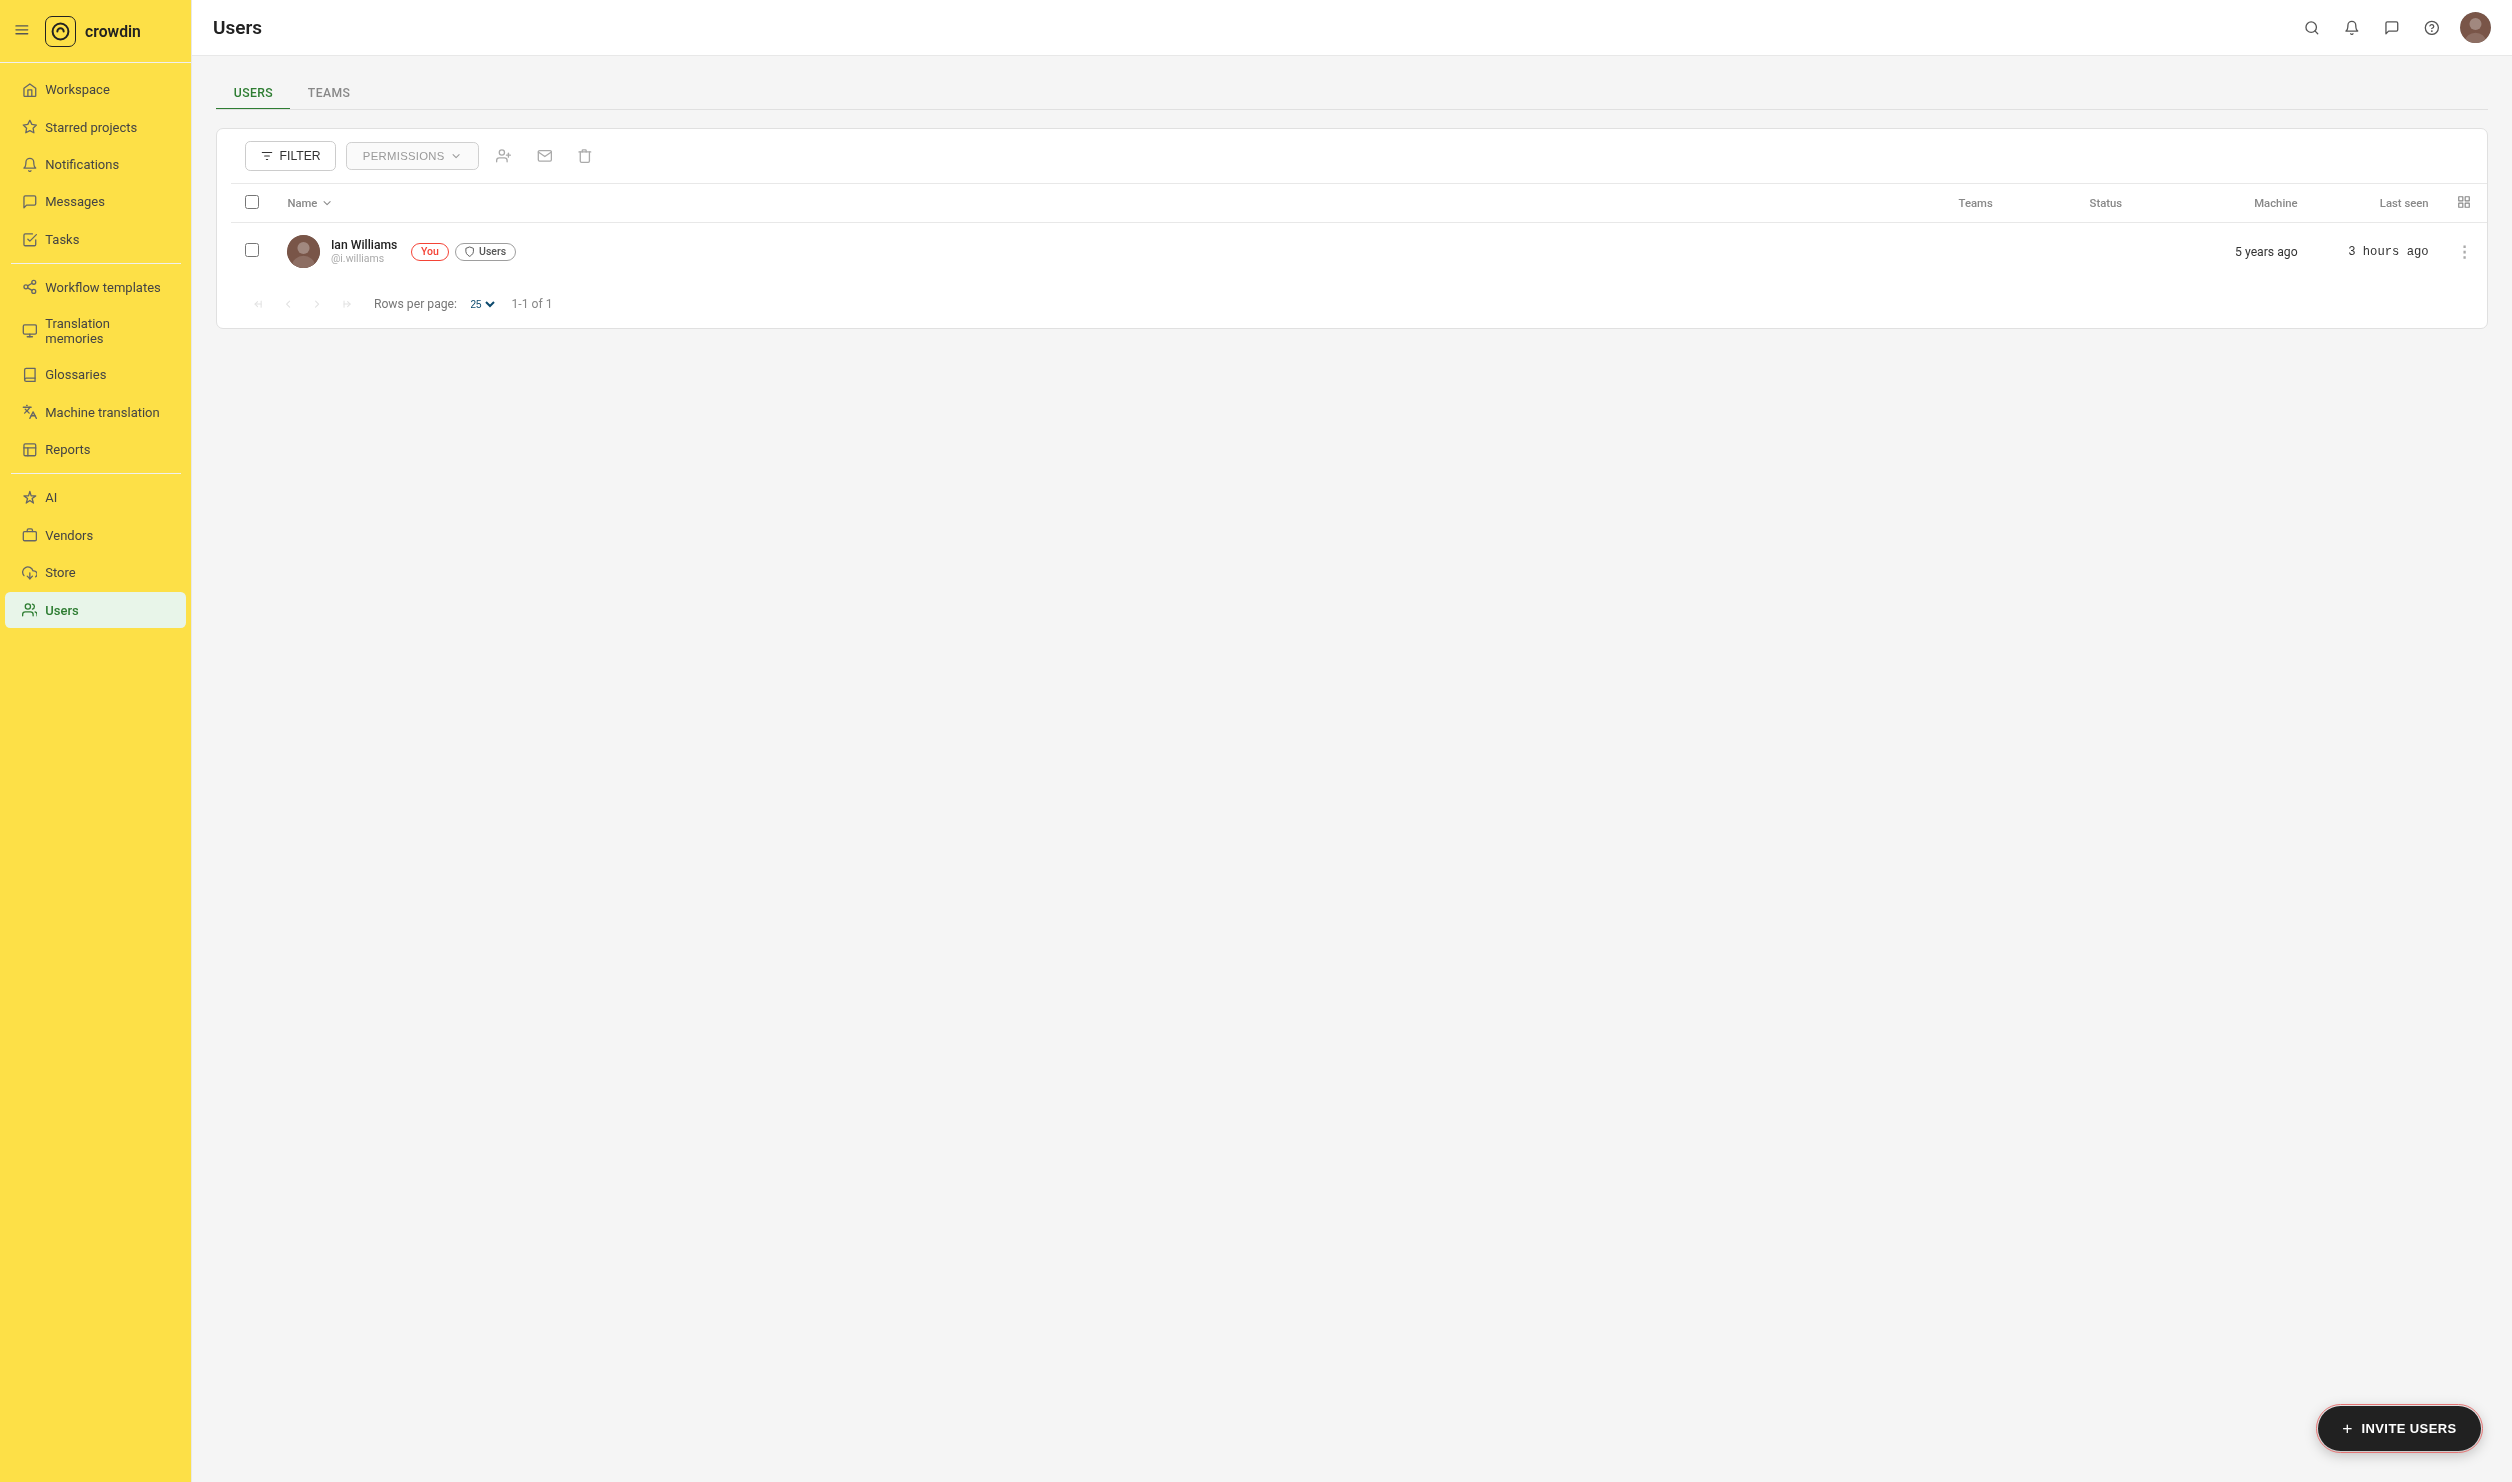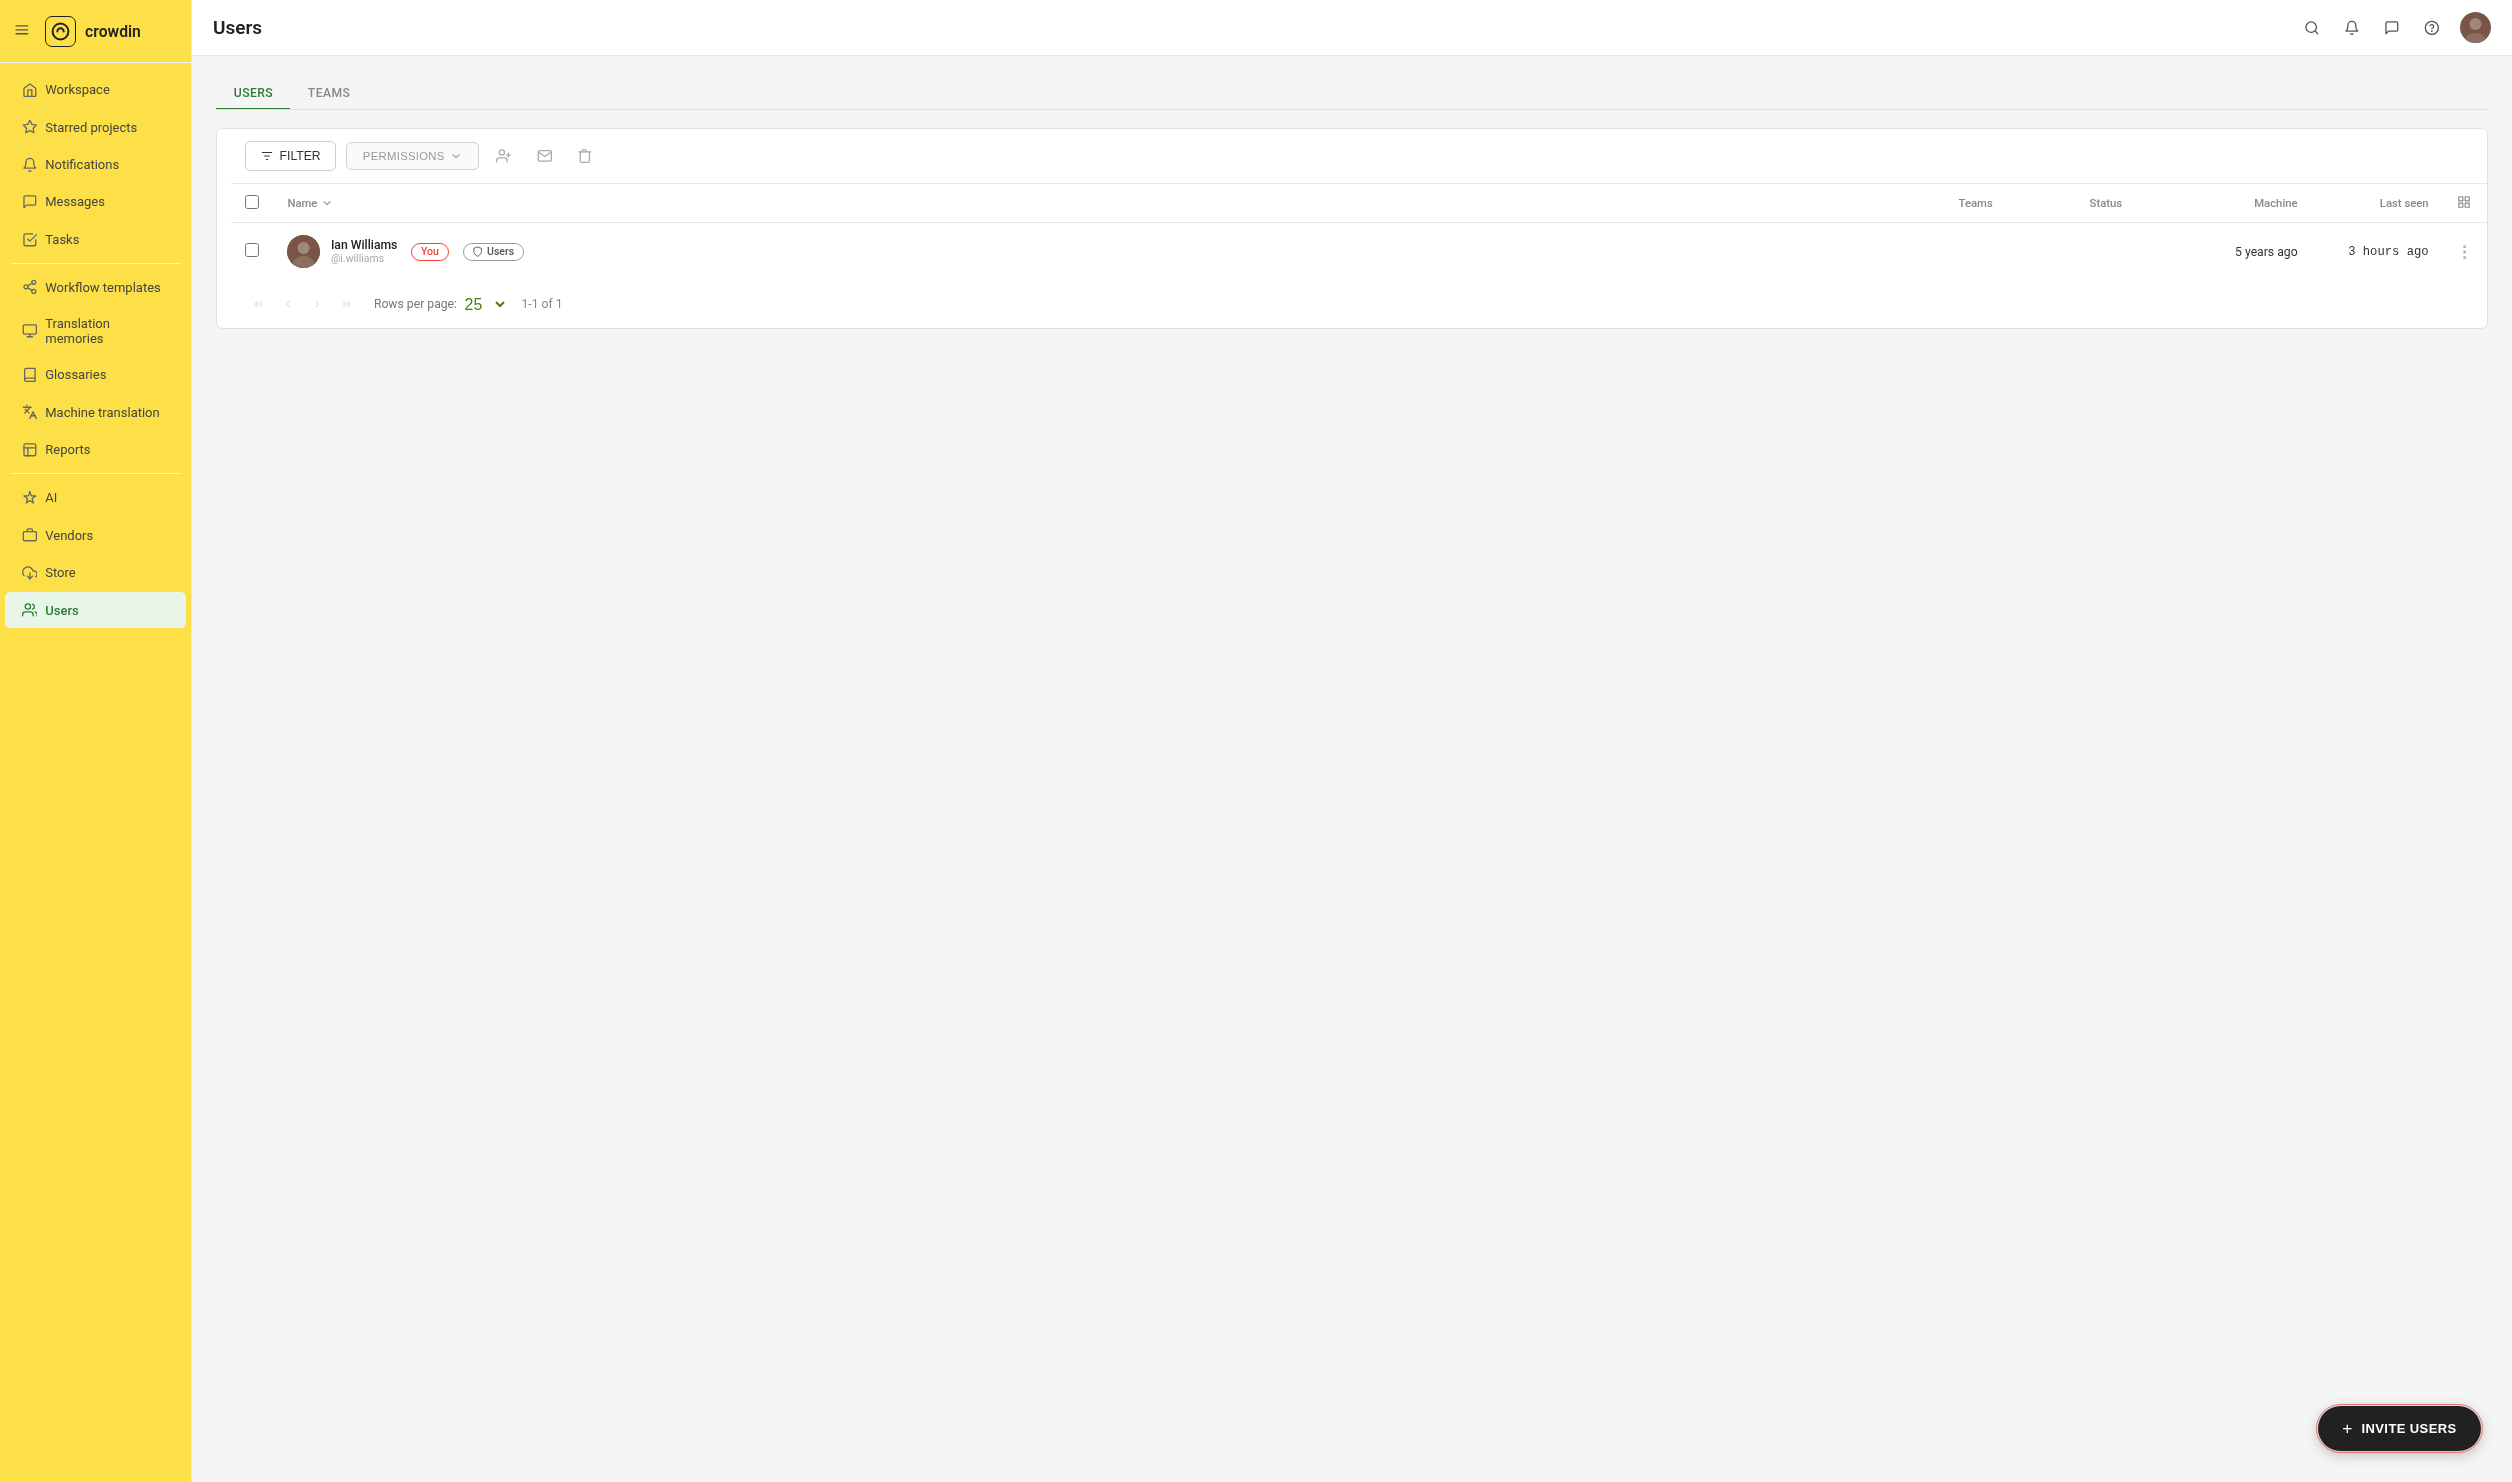--- a/index.html
+++ b/index.html
@@ -301,21 +301,21 @@
       border: 0.9px solid #9e9e9e;
       color: #555;
       background: transparent;
       display: flex;
       align-items: center;
       gap: 3.5px;
     }
     .badges-group {
       display: flex;
       align-items: flex-start;
-      gap: 14px;
+      gap: 6px;
       margin-left: 3.5px;
     }
 
     .col-header-with-sort {
       display: flex;
       align-items: center;
       gap: 3.5px;
     }
 
     
@@ -343,24 +343,25 @@
     .page-btn:disabled { opacity: 0.35; cursor: default; }
     .rows-per-page {
       margin-left: 10.5px;
       display: flex;
       align-items: center;
       gap: 3.5px;
     }
     .rows-select {
       border: none;
       background: none;
-      font-size: 16px;
-      color: #4d7c0f;
+      font-size: 10px;
+      color: #0c4a6e;
       cursor: pointer;
       outline: none;
+      text-align: right;
     }
     .page-info {
       margin-left: 10.5px;
       font-size: 12.2px;
       color: #888;
     }
 
     
     .invite-btn {
       position: fixed;

